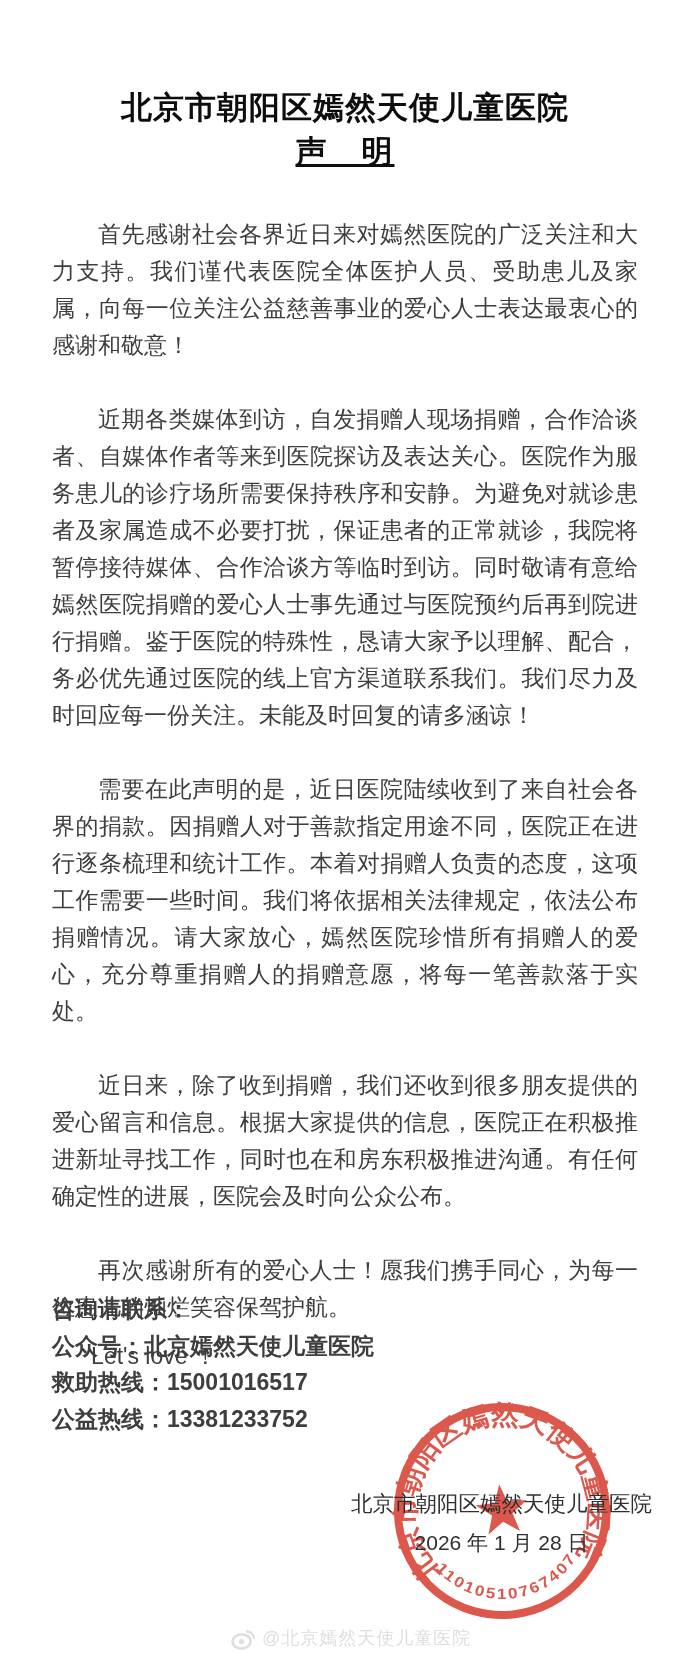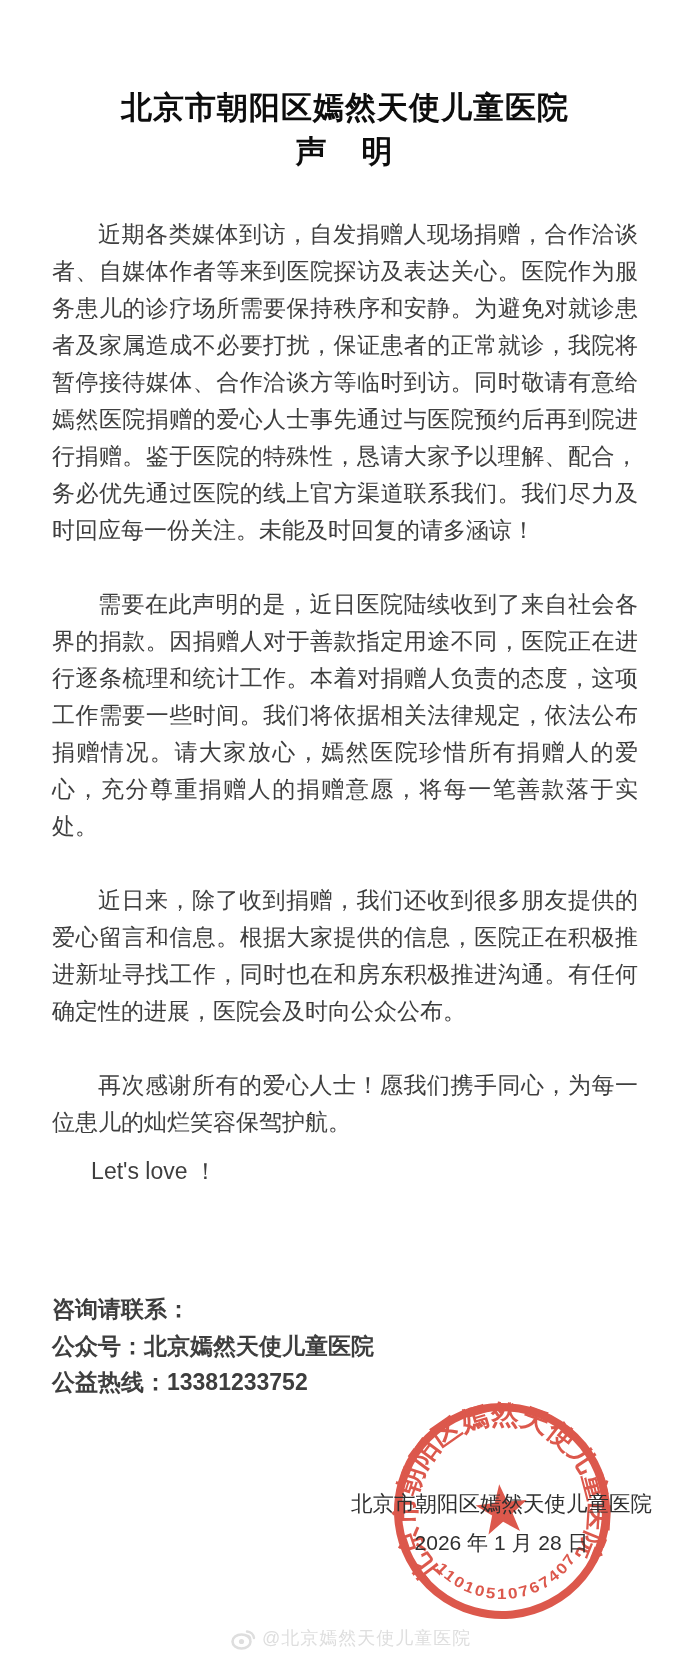--- a/index.html
+++ b/index.html
@@ -22,20 +22,21 @@
     color: #0d0d0d;
     letter-spacing: 1px;
   }
   .doc-subtitle {
     text-align: center;
     font-size: 31px;
     line-height: 44px;
     font-weight: 700;
     color: #0d0d0d;
     letter-spacing: 2px;
+    text-decoration: underline;
   }
   .doc-body {
     margin: 42px 52px 0 52px;
     font-size: 23px;
     line-height: 37px;
     text-align: justify;
     color: #3e3e3e;
   }
   .doc-body p { text-indent: 2em; margin-bottom: 37px; }
   .doc-body p.para-last { margin-bottom: 12px; }
@@ -89,30 +90,32 @@
 </style>
 </head>
 <body>
 
 <div class="page">
 
   <h1 class="doc-title">北京市朝阳区嫣然天使儿童医院</h1>
   <h2 class="doc-subtitle">声　明</h2>
 
   <div class="doc-body">
+    <p>首先感谢社会各界近日来对嫣然医院的广泛关注和大力支持。我们谨代表医院全体医护人员、受助患儿及家属，向每一位关注公益慈善事业的爱心人士表达最衷心的感谢和敬意！</p>
     <p>近期各类媒体到访，自发捐赠人现场捐赠，合作洽谈者、自媒体作者等来到医院探访及表达关心。医院作为服务患儿的诊疗场所需要保持秩序和安静。为避免对就诊患者及家属造成不必要打扰，保证患者的正常就诊，我院将暂停接待媒体、合作洽谈方等临时到访。同时敬请有意给嫣然医院捐赠的爱心人士事先通过与医院预约后再到院进行捐赠。鉴于医院的特殊性，恳请大家予以理解、配合，务必优先通过医院的线上官方渠道联系我们。我们尽力及时回应每一份关注。未能及时回复的请多涵谅！</p>
     <p>需要在此声明的是，近日医院陆续收到了来自社会各界的捐款。因捐赠人对于善款指定用途不同，医院正在进行逐条梳理和统计工作。本着对捐赠人负责的态度，这项工作需要一些时间。我们将依据相关法律规定，依法公布捐赠情况。请大家放心，嫣然医院珍惜所有捐赠人的爱心，充分尊重捐赠人的捐赠意愿，将每一笔善款落于实处。</p>
     <p>近日来，除了收到捐赠，我们还收到很多朋友提供的爱心留言和信息。根据大家提供的信息，医院正在积极推进新址寻找工作，同时也在和房东积极推进沟通。有任何确定性的进展，医院会及时向公众公布。</p>
     <p class="para-last">再次感谢所有的爱心人士！愿我们携手同心，为每一位患儿的灿烂笑容保驾护航。</p>
     <p class="lets-love">Let's love ！</p>
   </div>
 
   <div class="contact">
     <div>咨询请联系：</div>
     <div><span>公众号：</span><span>北京嫣然天使儿童医院</span></div>
+    <div><span>救助热线：</span><span>15001016517</span></div>
     <div><span>公益热线：</span><span>13381233752</span></div>
   </div>
 
   <svg class="seal" width="240" height="240" viewBox="-120 -120 240 240">
     <g transform="rotate(-6)" opacity="0.85">
       <defs>
         <path id="sealTopArc" d="M -66.6,55.9 A 87,87 0 1 1 66.6,55.9" fill="none"></path>
         <path id="sealBottomArc" d="M -72.1,50.5 A 88,88 0 0 0 72.1,50.5" fill="none"></path>
       </defs>
       <circle r="104" fill="none" stroke-width="8" stroke="#d63b2d"></circle>

